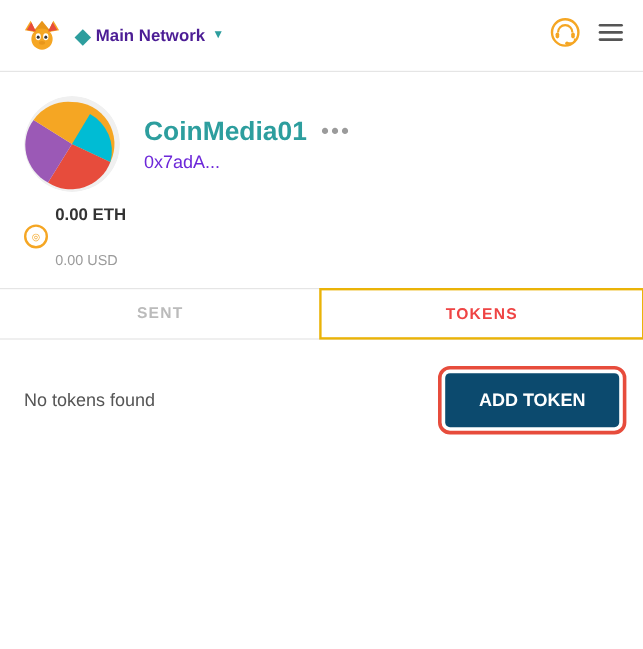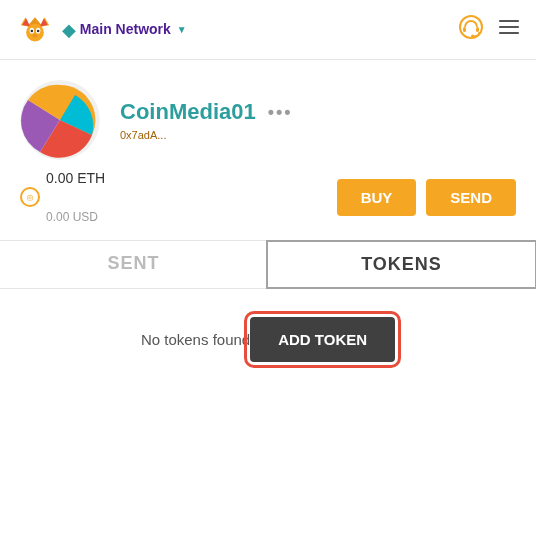--- a/index.html
+++ b/index.html
@@ -92,22 +92,22 @@
       align-items: center;
       gap: 12px;
     }
     .more-dots {
       color: #9b9b9b;
       font-size: 18px;
       letter-spacing: 2px;
       cursor: pointer;
     }
     .account-address {
-      font-size: 11px;
-      color: #a16207;
+      font-size: 15px;
+      color: #6d28d9;
       margin-top: 4px;
     }
 
     
     .balance-section {
       display: flex;
       align-items: center;
       justify-content: space-between;
       padding: 0 20px 16px 20px;
     }
@@ -126,21 +126,21 @@
       justify-content: center;
       font-size: 8px;
       color: #f5a623;
     }
     .balance-values {
       display: flex;
       flex-direction: column;
     }
     .eth-balance {
       font-size: 14px;
-      font-weight: 400;
+      font-weight: 700;
       color: #333;
     }
     .usd-balance {
       font-size: 12px;
       color: #9b9b9b;
       margin-top: 24px;
     }
     .balance-actions {
       display: flex;
       gap: 10px;
@@ -159,49 +159,49 @@
     
     .tabs-section {
       display: flex;
       border-top: 1px solid #e5e5e5;
       border-bottom: 1px solid #e5e5e5;
     }
     .tab {
       flex: 1;
       text-align: center;
       padding: 12px;
-      font-size: 18px;
+      font-size: 13px;
       font-weight: 600;
       letter-spacing: 1px;
       color: #9b9b9b;
       cursor: pointer;
     }
     .tab.active {
-      color: #404040;
-      border: 2px solid #a3a3a3;
+      color: #ef4444;
+      border: 2px solid #eab308;
       margin: -1px;
     }
     .tab.inactive {
       color: #bbb;
     }
 
     
     .content-section {
       display: flex;
       align-items: center;
-      justify-content: center;
+      justify-content: space-between;
       padding: 28px 20px;
     }
     .no-tokens-text {
       font-size: 15px;
       color: #555;
     }
     .btn-add-token {
       padding: 14px 28px;
-      background: #404040;
+      background: #0c4a6e;
       color: #fff;
       border: none;
       border-radius: 4px;
       font-size: 15px;
       font-weight: 700;
       cursor: pointer;
       outline: 3px solid #e74c3c;
       outline-offset: 3px;
     }
   </style>
@@ -285,24 +285,20 @@
     <div class="eth-circle">◎</div>
     <div class="balance-values">
       <span class="eth-balance">
         <span>0.00</span>&nbsp;<span>ETH</span>
       </span>
       <span class="usd-balance">
         <span>0.00</span>&nbsp;<span>USD</span>
       </span>
     </div>
   </div>
-  <div class="balance-actions">
-    <button class="btn-buy">BUY</button>
-    <button class="btn-send">SEND</button>
-  </div>
 </div>
 
 <div class="tabs-section">
   <div class="tab inactive">
     <span>SENT</span>
   </div>
   <div class="tab active">
     <span>TOKENS</span>
   </div>
 </div>

